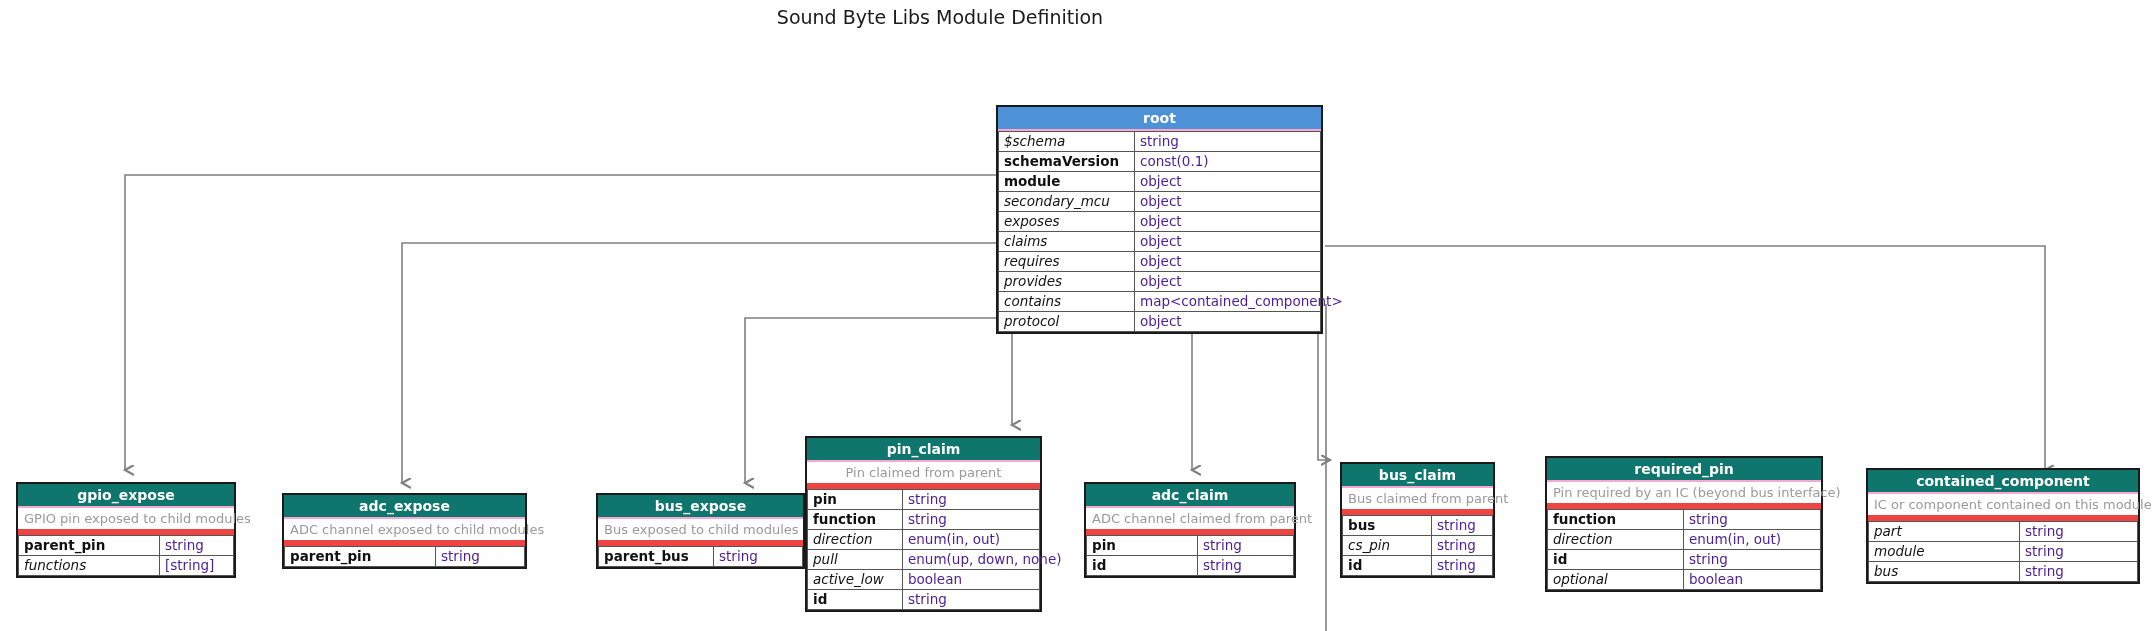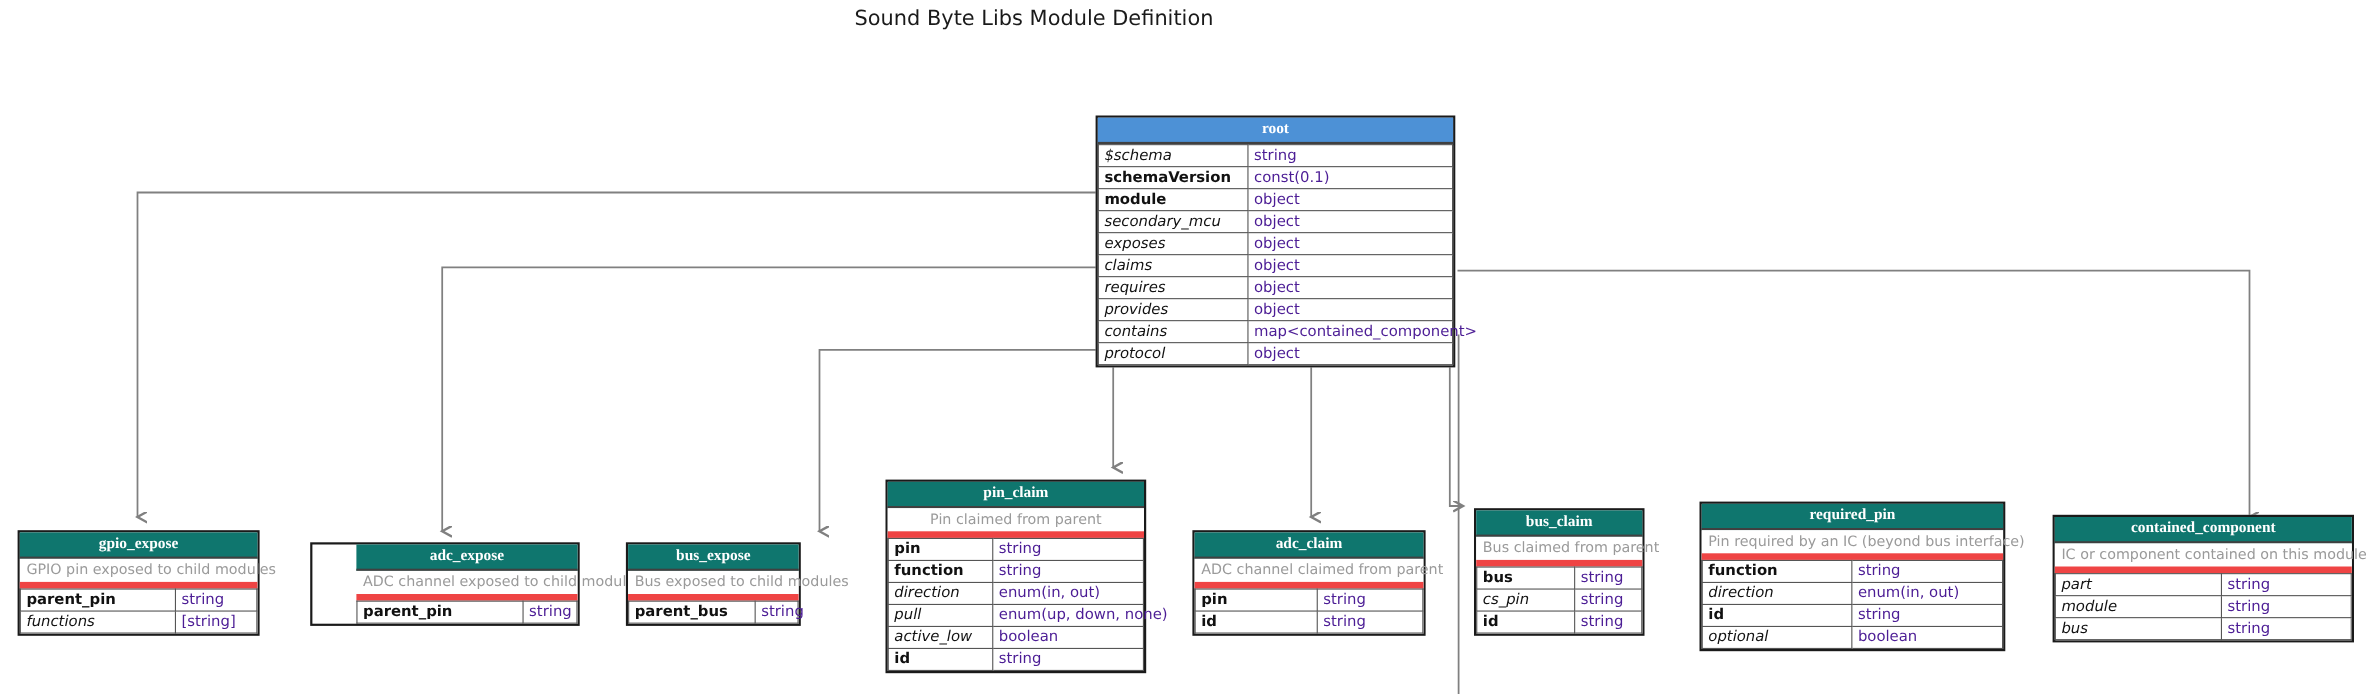--- a/index.html
+++ b/index.html
@@ -14,21 +14,21 @@
 
   .entity{position:absolute;border:2px solid #1a1a1a;background:#ffffff;
           box-sizing:border-box;z-index:5;}
   .entity .hdr{font-size:14px;font-weight:bold;color:#ffffff;text-align:center;
           padding:3px 6px;line-height:16px;}
   .entity.root .hdr{background:#4d91d6;}
   .entity.sub .hdr{background:#0f766e;}
   .entity .sub-note{font-size:13px;color:#9a9a9a;text-align:center;
           padding:3px 6px;line-height:15px;border-bottom:6px solid #ef4444;
           background:#ffffff;white-space:nowrap;}
-  .entity .hdr{border-bottom:2px solid #404040;font-family:Liberation Serif, serif;}
+  .entity .hdr{border-bottom:2px solid #f9a8d4;}
   table.rows{border-collapse:collapse;width:100%;table-layout:fixed;}
   table.rows td{border:1px solid #555;font-size:13.5px;line-height:15px;
           padding:2px 5px;white-space:nowrap;overflow:visible;background:#fff;}
   table.rows td.name{color:#111;}
   table.rows td.type{color:#4c1d95;}
   td.req{font-weight:bold;}
   td.opt{font-style:italic;}
 </style>
 </head>
 <body>
@@ -126,34 +126,34 @@
         <td class="type">string</td>
       </tr>
       <tr>
         <td class="name opt">functions</td>
         <td class="type">[string]</td>
       </tr>
     </tbody>
       </table>
   </div>
 
-  <div class="entity sub" style="left:282px;top:493px;width:245px;padding-left:40px;">
+  <div class="entity sub" style="left:282px;top:493px;width:245px;">
     <div class="hdr">adc_expose</div>
     <div class="sub-note">ADC channel exposed to child modules</div>
     <table class="rows">
       <tbody>
           <tr>
         <td class="name req" style="width:140px">parent_pin</td>
         <td class="type">string</td>
       </tr>
     </tbody>
       </table>
   </div>
 
-  <div class="entity sub" style="left:569px;top:493px;width:159px;">
+  <div class="entity sub" style="left:596px;top:493px;width:209px;">
     <div class="hdr">bus_expose</div>
     <div class="sub-note">Bus exposed to child modules</div>
     <table class="rows">
       <tbody>
           <tr>
         <td class="name req" style="width:104px">parent_bus</td>
         <td class="type">string</td>
       </tr>
     </tbody>
       </table>

